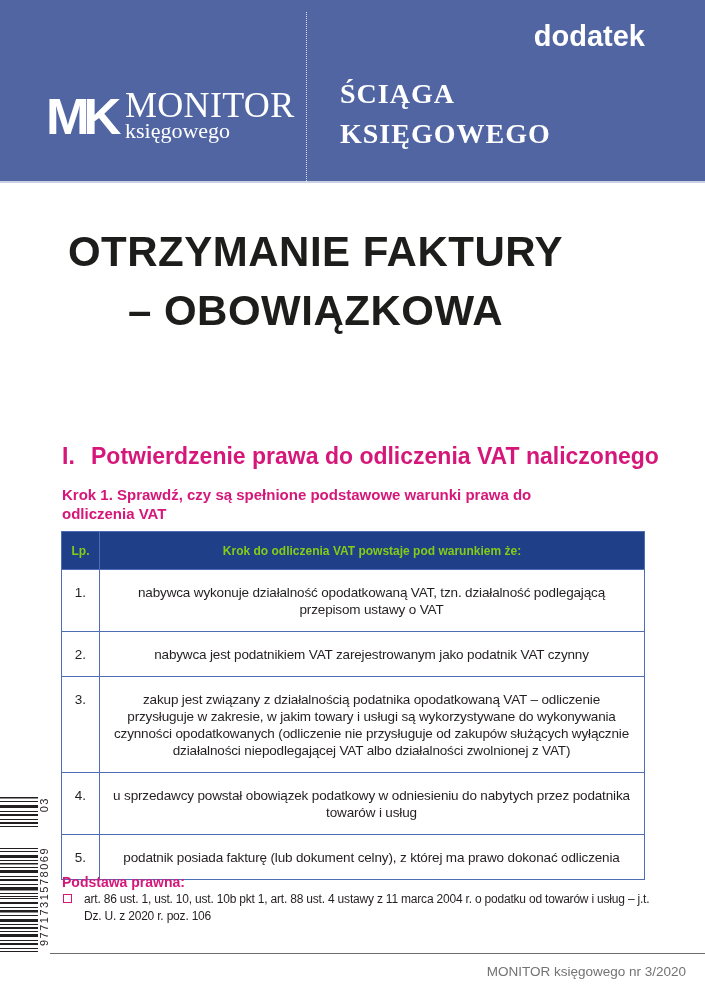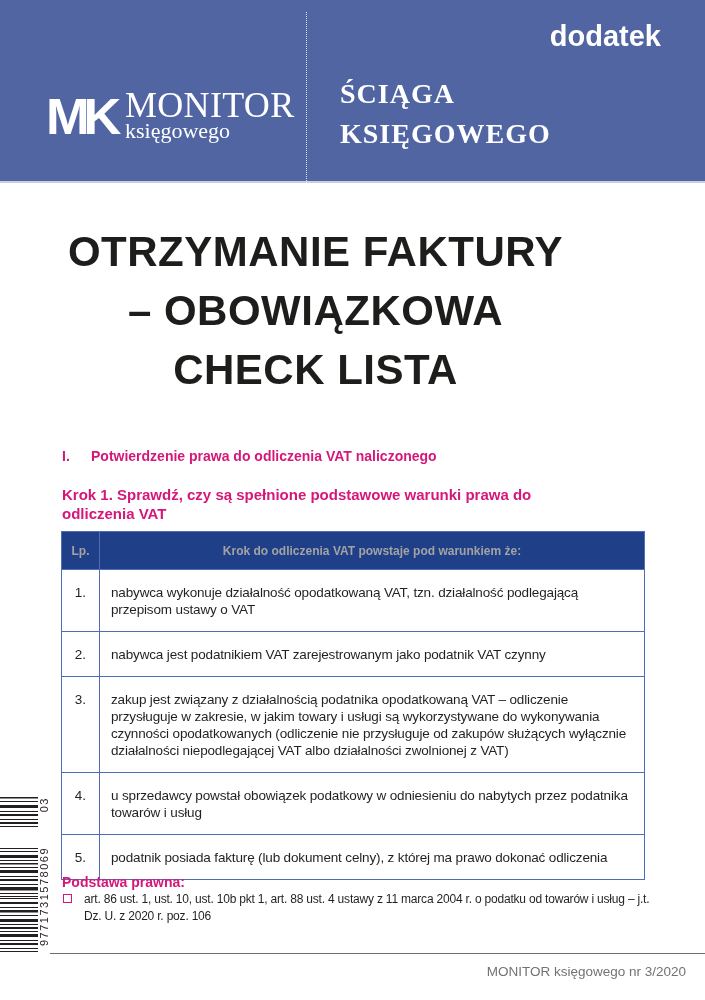--- a/index.html
+++ b/index.html
@@ -26,21 +26,21 @@
       position: absolute; left: 79px; top: 0px;
       font-family: "Liberation Serif", serif; font-size: 36px; line-height: 30px;
       color: #ffffff; white-space: nowrap; letter-spacing: 0.3px;
     }
     .logo-ksiegowego {
       position: absolute; left: 79px; top: 28px;
       font-family: "Liberation Serif", serif; font-size: 22px; line-height: 26px;
       color: #ffffff; white-space: nowrap;
     }
     .dodatek {
-      position: absolute; right: 44px; top: 18px;
+      position: absolute; right: 60px; top: 18px;
       font-family: "Liberation Sans", sans-serif; font-weight: bold;
       font-size: 29px; line-height: 36px; color: #ffffff;
     }
     .supplement-title {
       position: absolute; left: 340px; top: 74px;
       font-family: "Liberation Serif", serif; font-weight: bold;
       font-size: 28px; line-height: 40px; color: #ffffff; letter-spacing: 1px;
     }
     .supplement-title div { white-space: nowrap; }
 
@@ -48,43 +48,44 @@
       position: absolute; left: 0; top: 222px; width: 631px;
       text-align: center;
       font-family: "Liberation Sans", sans-serif; font-weight: bold;
       font-size: 42px; line-height: 59px; color: #1d1d1b;
       letter-spacing: 0.5px;
     }
 
     .section-heading {
       position: absolute; left: 62px; top: 444px;
       font-family: "Liberation Sans", sans-serif; font-weight: bold;
-      font-size: 14px; line-height: 24px; color: #d6177a; white-space: nowrap;
+      font-size: 23px; line-height: 24px; color: #d6177a; white-space: nowrap;
     }
     .section-heading .num { display: inline-block; width: 29px; }
     .step-heading {
       position: absolute; left: 62px; top: 485px; width: 520px;
       font-family: "Liberation Sans", sans-serif; font-weight: bold;
       font-size: 15px; line-height: 19px; color: #d6177a;
     }
 
     .check-table {
       position: absolute; left: 61px; top: 531px; width: 584px;
       border-collapse: collapse;
       font-family: "Liberation Sans", sans-serif;
     }
     .check-table th {
-      background: #1f3f88; color: #a3a3a3; font-weight: bold;
+      background: #1f3f88; color: #84cc16; font-weight: bold;
       font-size: 12px; height: 38px; border: 1.5px solid #4e6db4;
       text-align: center; vertical-align: middle;
     }
     .check-table td {
       border: 1.5px solid #4e6db4;
       font-size: 13.5px; line-height: 17px; color: #231f20;
       vertical-align: top;
+      text-align: center;
     }
     .check-table td.lp { width: 38px; text-align: center; padding-top: 14px; }
     .check-table td.cond { padding: 14px 12px 13px 11px; letter-spacing: -0.15px; }
 
     .legal {
       position: absolute; left: 62px; top: 873px; width: 600px;
       font-family: "Liberation Sans", sans-serif;
     }
     .legal-title { font-weight: bold; font-size: 14px; line-height: 18px; color: #d6177a; }
     .legal-item { position: relative; padding-left: 22px; font-size: 12px; line-height: 17px; color: #231f20; letter-spacing: -0.2px; }
@@ -124,21 +125,20 @@
   <div class="dodatek">dodatek</div>
   <div class="supplement-title">
     <div>ŚCIĄGA</div>
     <div>KSIĘGOWEGO</div>
   </div>
 </div>
 
 <div class="main-title">
   <div>OTRZYMANIE FAKTURY</div>
   <div>– OBOWIĄZKOWA</div>
-  <div>CHECK LISTA</div>
 </div>
 
 <div class="section-heading">
   <span class="num">I.</span><span>Potwierdzenie prawa do odliczenia VAT naliczonego</span>
 </div>
 
 <div class="step-heading">Krok 1. Sprawdź, czy są spełnione podstawowe warunki prawa do odliczenia VAT</div>
 
 <table class="check-table">
   <thead>

